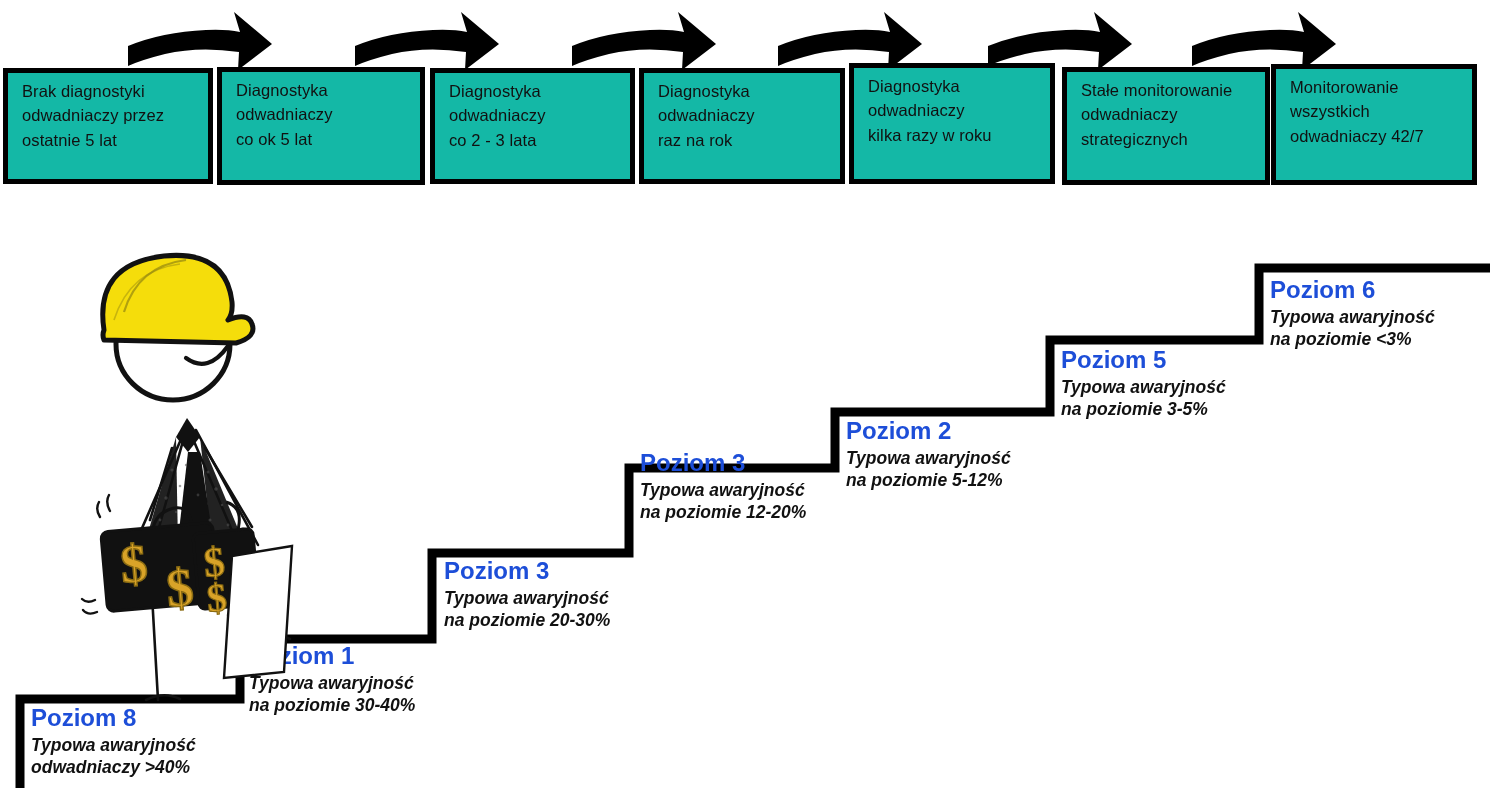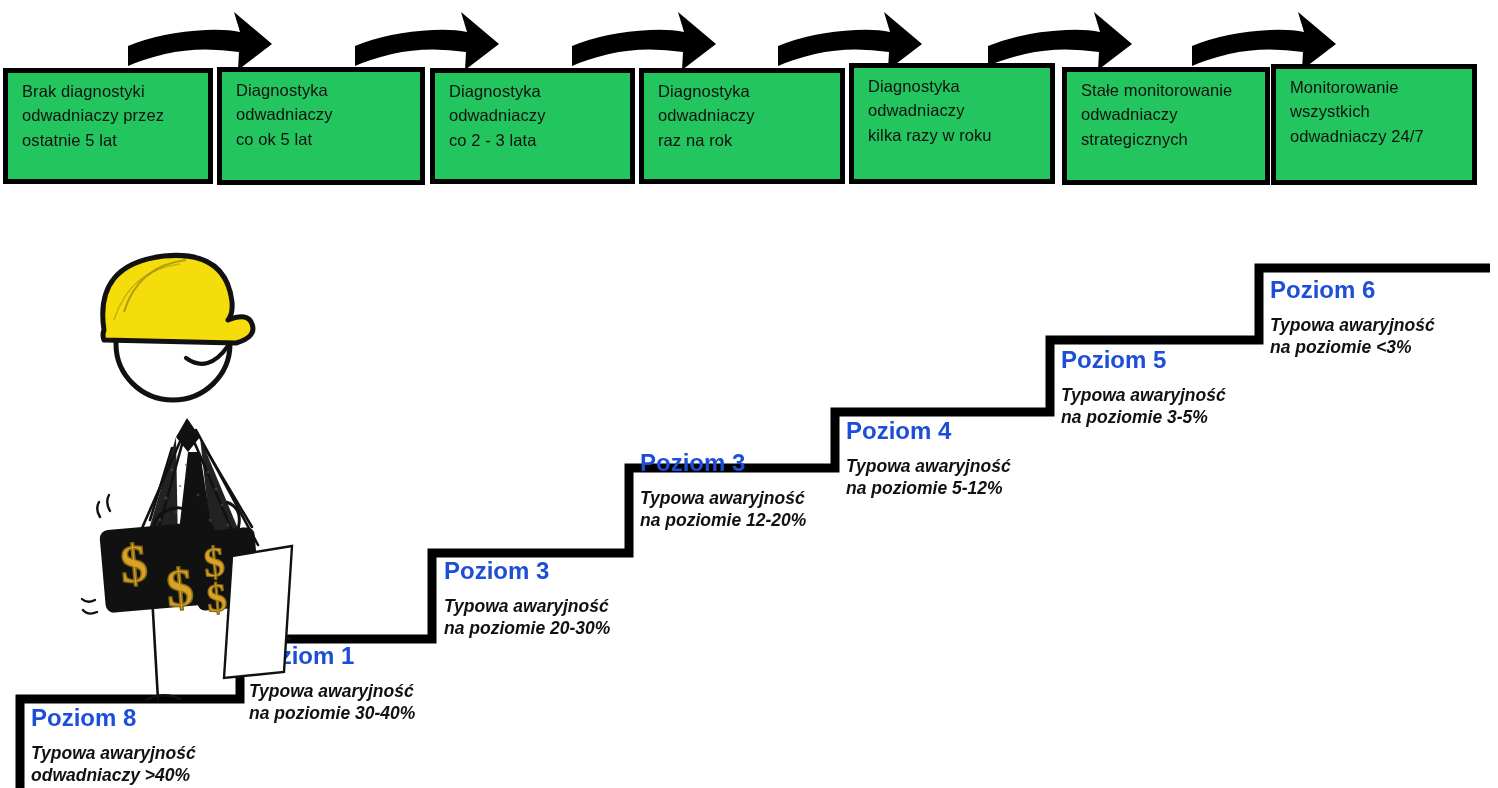--- a/index.html
+++ b/index.html
@@ -10,21 +10,21 @@
     overflow:hidden;
     position:relative;
   }
   #stage{position:absolute;left:0;top:0;width:1498px;height:788px;}
 
   
   .box{
     position:absolute;
     box-sizing:border-box;
     border:5px solid #000;
-    background:#22c55e;
+    background:#14b8a6;
     padding:6px 22px 6px 14px;
   }
   .box-text{
     font-size:16.5px;
     line-height:1.47;
     color:#111;
     white-space:pre-line;
     letter-spacing:.1px;
   }
 
@@ -43,21 +43,21 @@
     color:#1d4ed8;
     white-space:nowrap;
   }
   .step-desc{
     font-size:17.5px;
     font-weight:bold;
     font-style:italic;
     line-height:1.28;
     color:#111;
     white-space:pre-line;
-    margin-top:10px;
+    margin-top:2px;
   }
 
   
   .character{position:absolute;left:0;top:0;width:1498px;height:788px;pointer-events:none;}
 </style>
 </head>
 <body>
 
 <div id="stage">
 
@@ -98,21 +98,21 @@
 kilka razy w roku</div>
   </div>
   <div class="box" style="left:1062px;top:67px; width:208px; height:118px;">
     <div class="box-text">Stałe monitorowanie
 odwadniaczy
 strategicznych</div>
   </div>
   <div class="box" style="left:1271px;top:64px; width:206px; height:121px;">
     <div class="box-text">Monitorowanie
 wszystkich
-odwadniaczy 24/7</div>
+odwadniaczy 42/7</div>
   </div>
 
   <svg class="stairs-layer" viewBox="0 0 1498 788" width="1498" height="788">
     <polyline points="20,788 20,699 240,699 240,639 432,639 432,553 629,553 629,468 835,468 835,412 1050,412 1050,340 1259,340 1259,268 1490,268" fill="none" stroke="#000" stroke-width="9" stroke-linejoin="miter" stroke-linecap="butt"></polyline>
   </svg>
 
   <div class="step-label" style="left:31px;top:705px;">
     <div class="step-title">Poziom 8</div>
     <div class="step-desc">Typowa awaryjność
 odwadniaczy &gt;40%</div>
@@ -126,21 +126,21 @@
     <div class="step-title">Poziom 3</div>
     <div class="step-desc">Typowa awaryjność
 na poziomie 20-30%</div>
   </div>
   <div class="step-label" style="left:640px;top:450px;">
     <div class="step-title">Poziom 3</div>
     <div class="step-desc">Typowa awaryjność
 na poziomie 12-20%</div>
   </div>
   <div class="step-label" style="left:846px;top:418px;">
-    <div class="step-title">Poziom 4</div>
+    <div class="step-title">Poziom 2</div>
     <div class="step-desc">Typowa awaryjność
 na poziomie 5-12%</div>
   </div>
   <div class="step-label" style="left:1061px;top:347px;">
     <div class="step-title">Poziom 5</div>
     <div class="step-desc">Typowa awaryjność
 na poziomie 3-5%</div>
   </div>
   <div class="step-label" style="left:1270px;top:277px;">
     <div class="step-title">Poziom 6</div>

